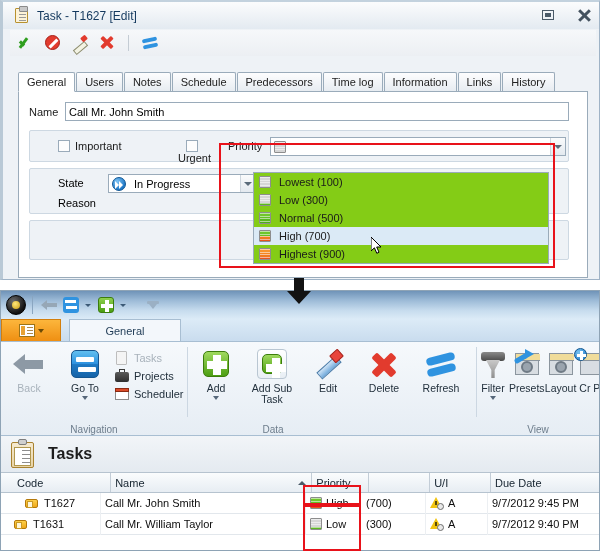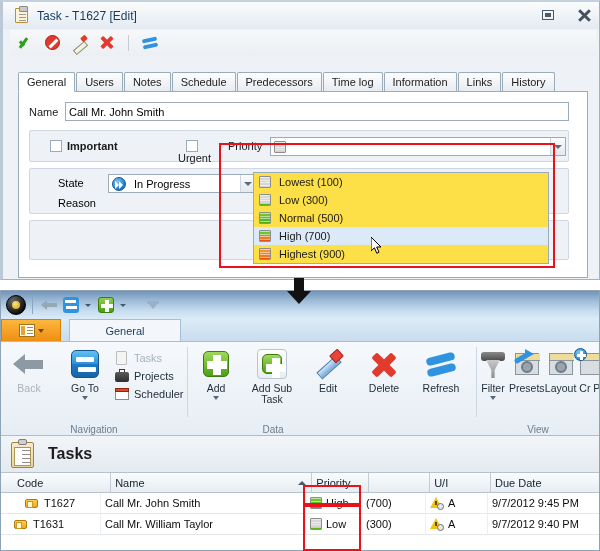--- a/index.html
+++ b/index.html
@@ -200,21 +200,21 @@
   }
   .prio-ic span { display:block; height:25%; border-top:1px solid rgba(255,255,255,.55); }
 
   
   .redbox { position:absolute; border:2px solid #e8121a; pointer-events:none; }
   #redbox-top { left:216px; top:141px; width:336px; height:125px; }
 
   
   #prio-popup {
     position:absolute; left:250px; top:170px; width:296px; height:92px;
-    background:#fde047; border:1px solid #9aabba; z-index:5;
+    background:#84cc16; border:1px solid #9aabba; z-index:5;
   }
   .popup-item {
     height:18px; display:flex; align-items:center; padding-left:5px;
     font-size:11px; color:#1a1a1a; cursor:default;
   }
   .popup-item.sel { background:#dbeaf6; }
   .popup-item .plbl { margin-left:8px; }
 
   #cursor-arrow { position:absolute; left:368px; top:235px; width:12px; height:18px; z-index:9; }
 
@@ -566,21 +566,21 @@
     </div>
 
     <div id="formbody">
 
       <div id="name-row">
         <div id="name-label">Name</div>
         <input id="name-input" type="text" value="Call Mr. John Smith" style="">
       </div>
 
       <div class="group-panel" id="grp-flags">
-        <div class="cbx-wrap" style="left:20px; top:9px;font-weight:bold;">
+        <div class="cbx-wrap" style="left:28px; top:9px;">
           <div class="cbx"></div>
           <div class="cbx-lbl">Important</div>
         </div>
         <div class="cbx-wrap" style="left:148px; top:9px;flex-direction:column;">
           <div class="cbx"></div>
           <div class="cbx-lbl">Urgent</div>
         </div>
         <div style="position:absolute; left:198px; top:9px; font-size:11px; color:#1a1a1a;">Priority</div>
         <div class="combo" style="left:240px; top:6px; width:296px;">
           <div class="prio-ic" style="margin:0 4px 0 3px;">

